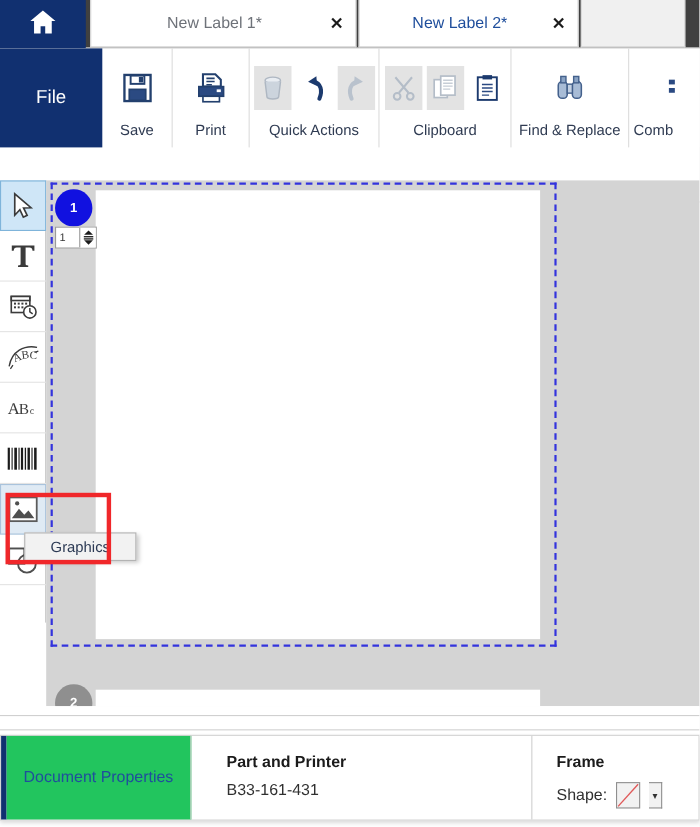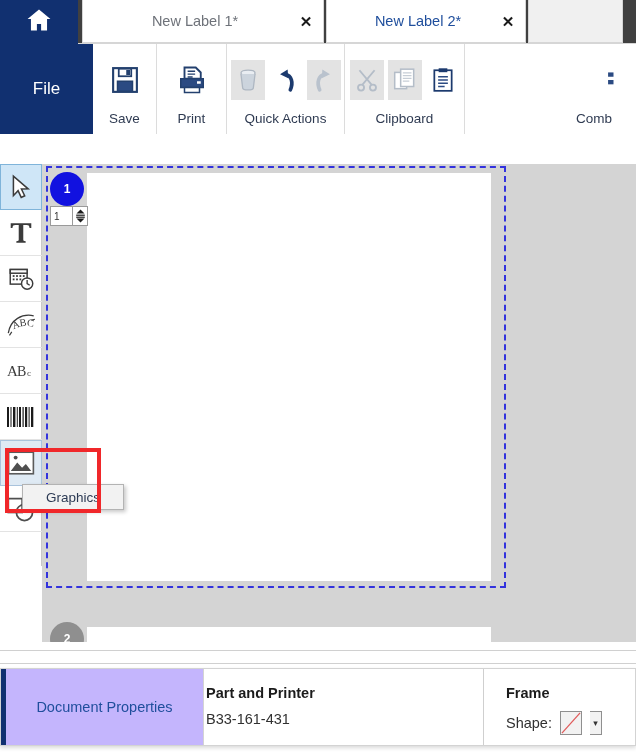--- a/index.html
+++ b/index.html
@@ -155,22 +155,22 @@
   
   .props {
     position: absolute; left: 0; top: 668px; width: 636px; height: 78px;
     background: #ffffff; border: 1px solid #d3d3d3;
     box-shadow: 0 2px 4px rgba(0,0,0,0.15);
   }
   .props-accent {
     position: absolute; left: 0; top: 0; width: 5px; height: 76px; background: #113070;
   }
   .props-tab {
-    position: absolute; left: 5px; top: 0; width: 198px; height: 76px;
-    background: #c4b5fd; border-right: 1px solid #d3d3d3;
+    position: absolute; left: 5px; top: 0; width: 168px; height: 76px;
+    background: #22c55e; border-right: 1px solid #d3d3d3;
     display: flex; align-items: center; justify-content: center;
     font-size: 14.5px; color: #1f4e9c; cursor: pointer;
   }
   .props-sec {
     position: absolute; top: 0; height: 76px; padding: 16px 0 0 0;
     border-left: 1px solid #cfcfcf;
   }
   .props-sec .ptitle { font-size: 14.5px; font-weight: bold; color: #1b1b1b; margin-bottom: 10px; }
   .props-sec .pval { font-size: 14.5px; color: #303030; }
   .props-sec .prow { display: flex; align-items: center; gap: 8px; }
@@ -295,20 +295,34 @@
           <svg width="26" height="26" viewBox="0 0 24 24">
             <rect x="4" y="3" width="16" height="19" fill="#fff" stroke="#1c3a6e" stroke-width="1.6"></rect>
             <rect x="8" y="1.2" width="8" height="3.6" fill="#1c3a6e"></rect>
             <path d="M7.5 9h9M7.5 12h9M7.5 15h9M7.5 18h6" stroke="#2b4a82" stroke-width="1.2"></path>
           </svg>
         </span>
       </div>
       <div class="glabel">Clipboard</div>
     </div>
 
+    <div class="rgroup" style="left:465px;width:107px">
+      <div class="icons">
+        <span class="icbox">
+          <svg width="28" height="28" viewBox="0 0 24 24">
+            <rect x="3" y="7" width="7" height="13" rx="3" fill="#a8bcd6" stroke="#44618c" stroke-width="1.2"></rect>
+            <rect x="14" y="7" width="7" height="13" rx="3" fill="#a8bcd6" stroke="#44618c" stroke-width="1.2"></rect>
+            <rect x="5" y="3" width="4" height="5" fill="#8aa3c4" stroke="#44618c" stroke-width="1.1"></rect>
+            <rect x="15" y="3" width="4" height="5" fill="#8aa3c4" stroke="#44618c" stroke-width="1.1"></rect>
+            <rect x="10" y="9" width="4" height="7" fill="#c3d1e3" stroke="#44618c" stroke-width="1.1"></rect>
+          </svg>
+        </span>
+      </div>
+      <div class="glabel">Find &amp; Replace</div>
+    </div>
 
     <div class="rgroup" style="left:572px;width:64px;border-right:none">
       <div class="icons" style="justify-content:flex-end;padding-right:0">
         <span class="icbox" style="width:18px">
           <svg width="18" height="26" viewBox="0 0 10 24">
             <rect x="6" y="5" width="5" height="4" fill="#2b4a82"></rect>
             <rect x="6" y="12" width="5" height="4" fill="#2b4a82"></rect>
           </svg>
         </span>
       </div>

